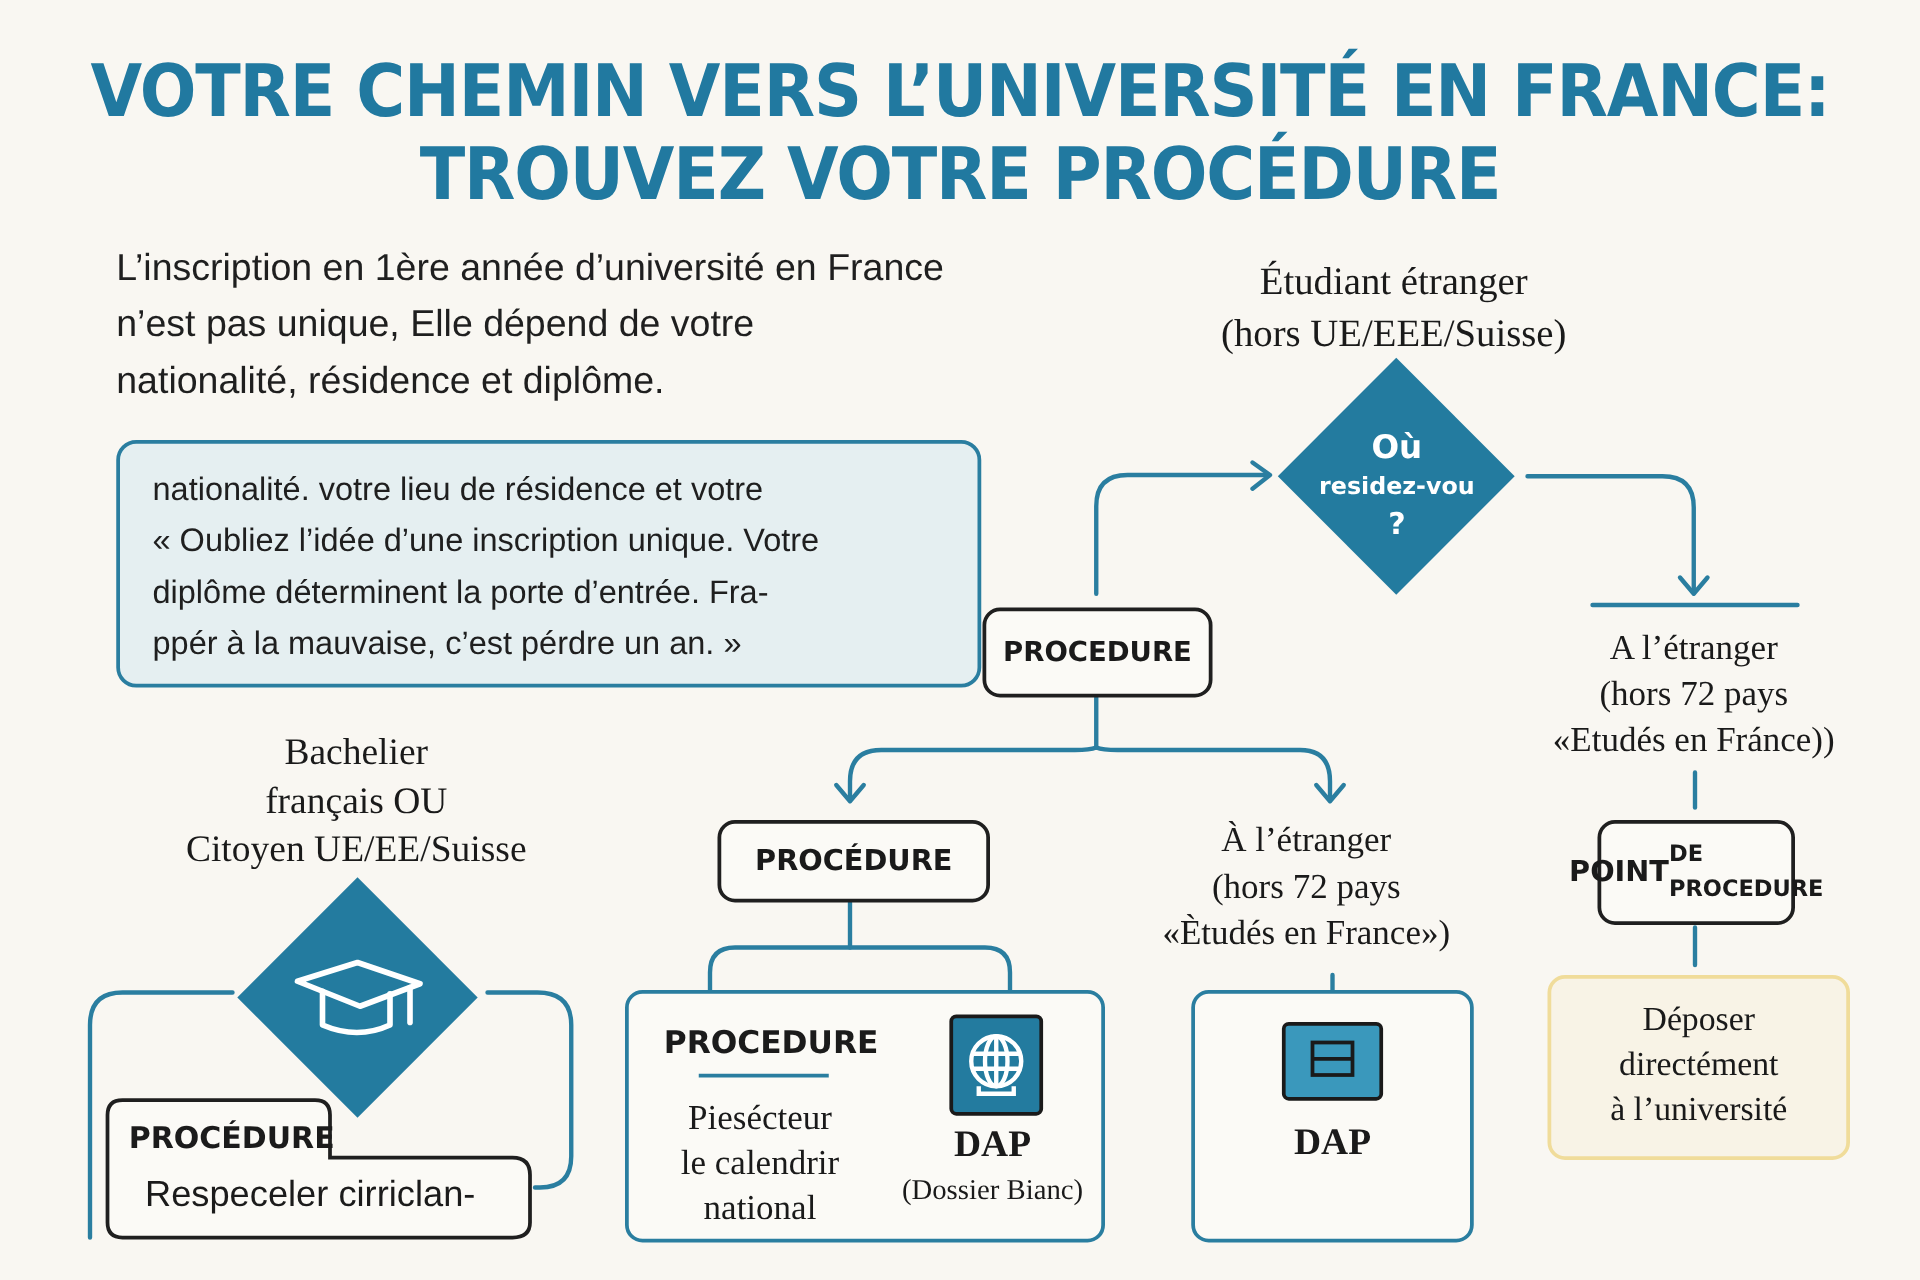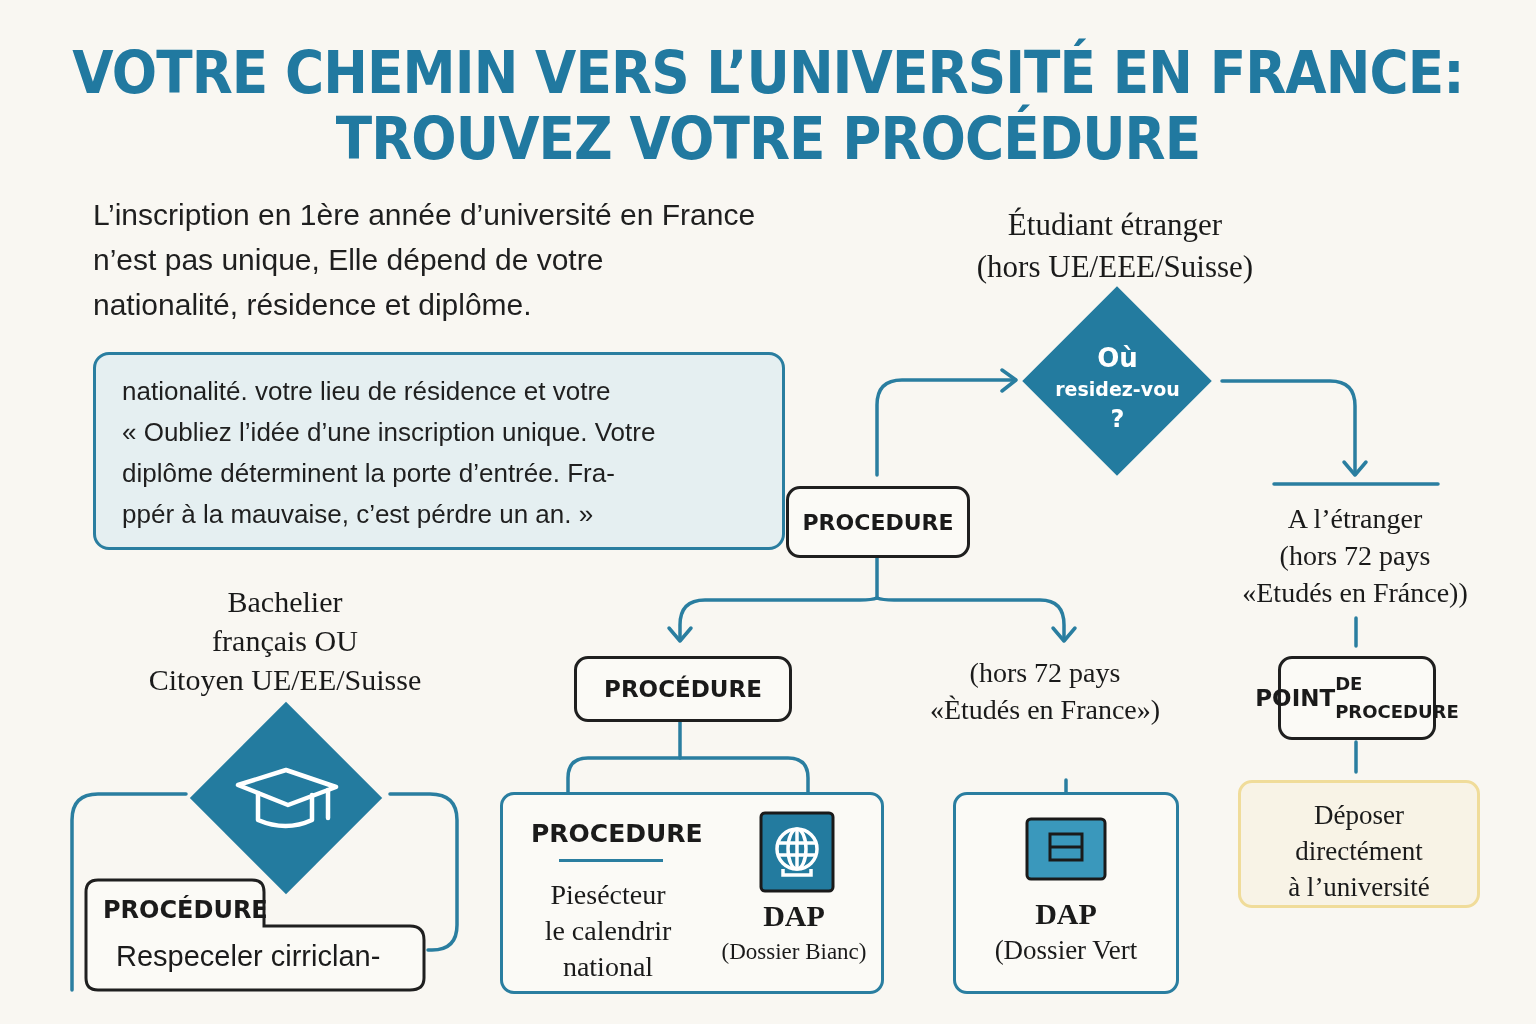--- a/index.html
+++ b/index.html
@@ -119,21 +119,21 @@
   <div>A l’étranger</div>
   <div>(hors 72 pays</div>
   <div>«Etudés en Fránce))</div>
 </div>
 
 <div class="box" style="left:1278px; top:656px; width:158px; height:84px; flex-direction:row; line-height:28px;">
   <span style="font-size:23px;">POINT</span>
   <span style="font-size:18px;">DE PROCEDURE</span>
 </div>
 
-<div class="bluebox" style="left:1238px; top:780px; width:242px; height:128px; border-color:#f0dc9a; background:#f8f3e6;">
+<div class="bluebox" style="left:1238px; top:780px; width:242px; height:148px; border-color:#f0dc9a; background:#f8f3e6;">
   <div class="label" style="left:0; top:14px; width:236px; font-size:27px; line-height:36px;">
     <div>Déposer</div>
     <div>directément</div>
     <div>à l’université</div>
   </div>
 </div>
 
 <div class="label" style="left:110px; top:582px; width:350px; font-size:30px; line-height:39px;">
   <div>Bachelier</div>
   <div>français OU</div>
@@ -174,25 +174,25 @@
       <ellipse cx="38" cy="38" rx="9" ry="20"></ellipse>
       <path d="M18 32 L58 32 M18 44 L58 44 M38 18 L38 58"></path>
       <path d="M24 58 L24 64 L52 64 L52 58"></path>
     </g>
   </svg>
   <div class="label" style="left:196px; top:104px; width:190px; font-size:30px; font-weight:bold;">DAP</div>
   <div class="label" style="left:196px; top:144px; width:190px; font-size:23px;">(Dossier Bianc)</div>
 </div>
 
 <div class="label" style="left:880px; top:654px; width:330px; font-size:28px; line-height:37px;">
+  <div>À l’étranger</div>
   <div>(hors 72 pays</div>
   <div>«Ètudés en France»)</div>
 </div>
 
 <div class="bluebox" style="left:953px; top:792px; width:226px; height:202px;">
   <svg class="abs" style="left:69px; top:22px;" width="82" height="64" viewBox="0 0 82 64">
     <rect x="2" y="2" width="78" height="60" rx="4" fill="#3a98bc" stroke="#1a1a1a" stroke-width="3"></rect>
     <rect x="25" y="17" width="32" height="26" fill="none" stroke="#1a1a1a" stroke-width="3"></rect>
     <path d="M25 30 L57 30" stroke="#1a1a1a" stroke-width="3"></path>
   </svg>
   <div class="label" style="left:0; top:102px; width:220px; font-size:30px; font-weight:bold;">DAP</div>
-  <div class="label" style="left:0; top:140px; width:220px; font-size:27px;">(Dossier Vert</div>
 </div>
 
 </body></html>

